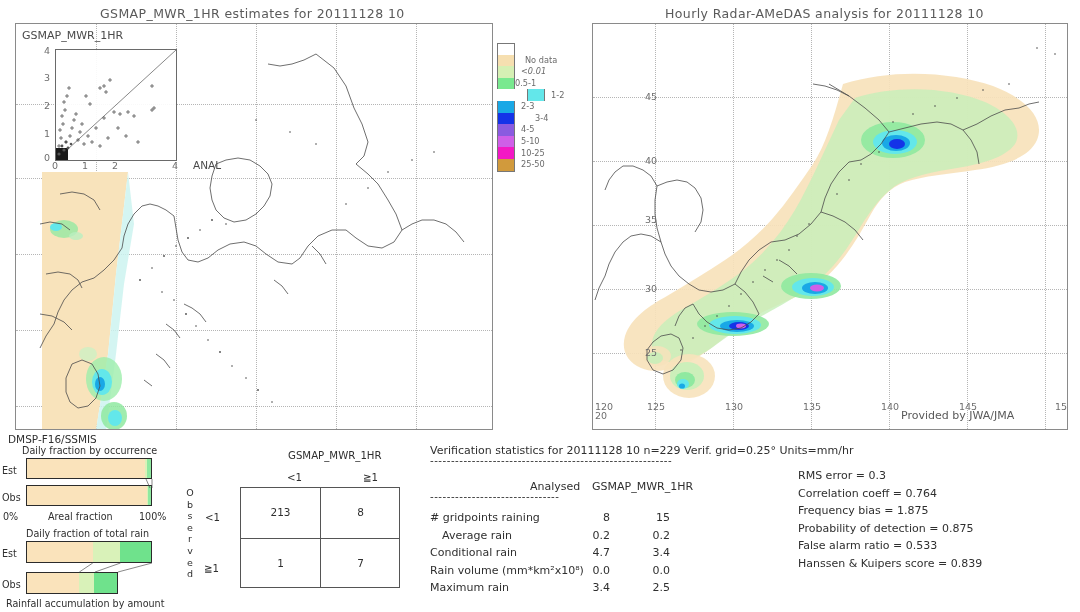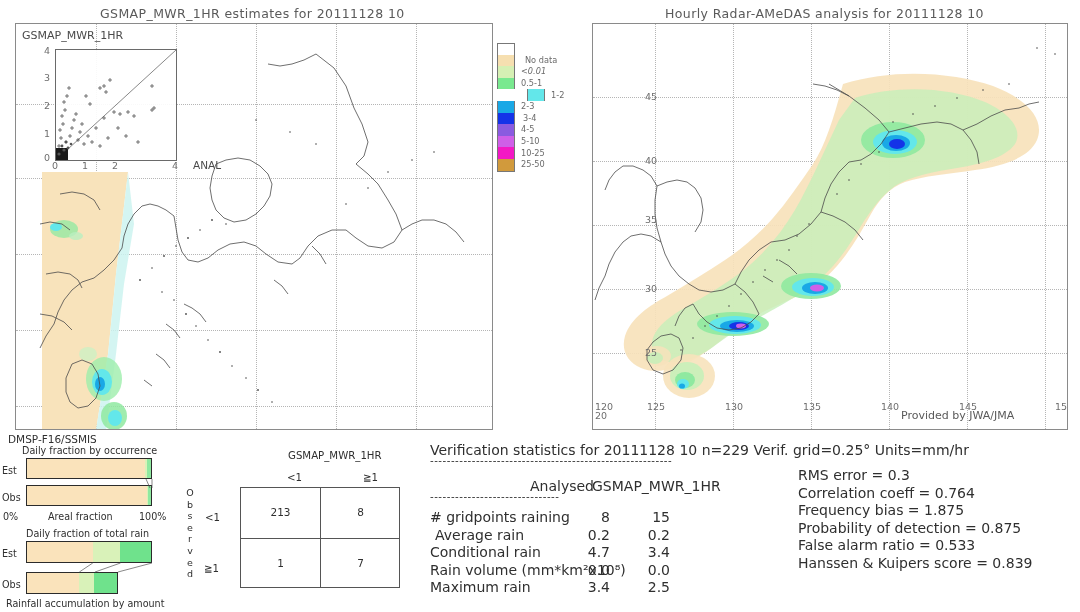--- a/index.html
+++ b/index.html
@@ -8,21 +8,21 @@
   .abs{position:absolute;}
   .ttl{font-size:12.5px;color:#5a5a5a;letter-spacing:.4px;white-space:nowrap;}
   .frame{border:1px solid #8a8a8a;background:#fff;box-sizing:border-box;}
   .gridline{position:absolute;background:transparent;border-top:1px dotted #b5b5b5;width:100%;}
   .gridcol{position:absolute;border-left:1px dotted #b5b5b5;height:100%;}
   .tick{position:absolute;font-size:9.5px;color:#6e6e6e;white-space:nowrap;}
   .maplabel{position:absolute;font-size:10.5px;color:#4a4a4a;white-space:nowrap;}
   svg{display:block;}
   .cb-sw{width:16px;border-left:1px solid #777;border-right:1px solid #777;}
   .cb-lab{font-size:8.2px;color:#6a6a6a;line-height:11px;white-space:nowrap;}
-  .stat{font-size:14px;color:#2f2f2f;white-space:nowrap;line-height:17.6px;}
+  .stat{font-size:11px;color:#2f2f2f;white-space:nowrap;line-height:17.6px;}
   .dash{font-size:10.2px;color:#2f2f2f;white-space:nowrap;letter-spacing:.5px;}
   .cellnum{font-size:10.5px;color:#2f2f2f;text-align:center;}
   .hdr{font-size:10.2px;color:#2f2f2f;white-space:nowrap;}
   .vword{font-size:9.5px;color:#2f2f2f;line-height:11.6px;text-align:center;}
   .bartxt{font-size:9.6px;color:#2f2f2f;white-space:nowrap;}
   .bar{position:absolute;border:1px solid #2b2b2b;box-sizing:border-box;display:flex;}
   .seg{height:100%;}
 </style>
 </head>
 <body>
@@ -275,33 +275,33 @@
     <div style="display: flex; align-items: center; height: 11.6px;">
       <div class="cb-sw" style="background: rgb(246, 223, 176); height: 11.6px;"></div>
       <div class="cb-lab" style="margin-left: 10px;">No data</div>
     </div>
     <div style="display: flex; align-items: center; height: 11.6px;">
       <div class="cb-sw" style="background: rgb(214, 240, 180); height: 11.6px;"></div>
       <div class="cb-lab" style="margin-left: 6px; font-style: italic;">&lt;0.01</div>
     </div>
     <div style="display: flex; align-items: center; height: 11.6px;">
       <div class="cb-sw" style="background: rgb(121, 233, 143); height: 11.6px;"></div>
-      <div class="cb-lab" style="margin-left: 6px;">0.5-1</div>
+      <div class="cb-lab" style="margin-left: 0;">0.5-1</div>
     </div>
     <div style="display: flex; align-items: center; height: 11.6px; padding-left: 30px;">
       <div class="cb-sw" style="background: rgb(99, 231, 234); height: 11.6px;"></div>
       <div class="cb-lab" style="margin-left: 6px;">1-2</div>
     </div>
     <div style="display: flex; align-items: center; height: 11.6px;">
       <div class="cb-sw" style="background: rgb(25, 168, 230); height: 11.6px;"></div>
       <div class="cb-lab" style="margin-left: 6px;">2-3</div>
     </div>
     <div style="display: flex; align-items: center; height: 11.6px;">
       <div class="cb-sw" style="background: rgb(20, 51, 232); height: 11.6px;"></div>
-      <div class="cb-lab" style="margin-left: 8px; text-align: center;">3-4</div>
+      <div class="cb-lab" style="margin-left: 20px; text-align: center;">3-4</div>
     </div>
     <div style="display: flex; align-items: center; height: 11.6px;">
       <div class="cb-sw" style="background: rgb(138, 91, 224); height: 11.6px;"></div>
       <div class="cb-lab" style="margin-left: 6px;">4-5</div>
     </div>
     <div style="display: flex; align-items: center; height: 11.6px;">
       <div class="cb-sw" style="background: rgb(207, 95, 232); height: 11.6px;"></div>
       <div class="cb-lab" style="margin-left: 6px;">5-10</div>
     </div>
     <div style="display: flex; align-items: center; height: 11.6px;">
@@ -523,21 +523,21 @@
 <div class="abs stat" style="left:530px;top:478px;">Analysed</div>
 <div class="abs stat" style="left:592px;top:478px;">GSMAP_MWR_1HR</div>
 <div class="abs dash" style="left:430px;top:491px;">-------------------------------</div>
 <div class="abs" id="verif-rows" style="left:430px;top:509px;width:350px;">
     <div style="position: relative; height: 17.6px;">
       <span class="stat" style="position: absolute; left: 0px;"># gridpoints raining</span>
       <span class="stat" style="position: absolute; left: 130px; width: 50px; text-align: right;">8</span>
       <span class="stat" style="position: absolute; left: 190px; width: 50px; text-align: right;">15</span>
     </div>
     <div style="position: relative; height: 17.6px;">
-      <span class="stat" style="position: absolute; left: 5px;">Average rain</span>
+      <span class="stat" style="position: absolute; left: 12px;">Average rain</span>
       <span class="stat" style="position: absolute; left: 130px; width: 50px; text-align: right;">0.2</span>
       <span class="stat" style="position: absolute; left: 190px; width: 50px; text-align: right;">0.2</span>
     </div>
     <div style="position: relative; height: 17.6px;">
       <span class="stat" style="position: absolute; left: 0px;">Conditional rain</span>
       <span class="stat" style="position: absolute; left: 130px; width: 50px; text-align: right;">4.7</span>
       <span class="stat" style="position: absolute; left: 190px; width: 50px; text-align: right;">3.4</span>
     </div>
     <div style="position: relative; height: 17.6px;">
       <span class="stat" style="position: absolute; left: 0px;">Rain volume (mm*km²x10⁸)</span>

